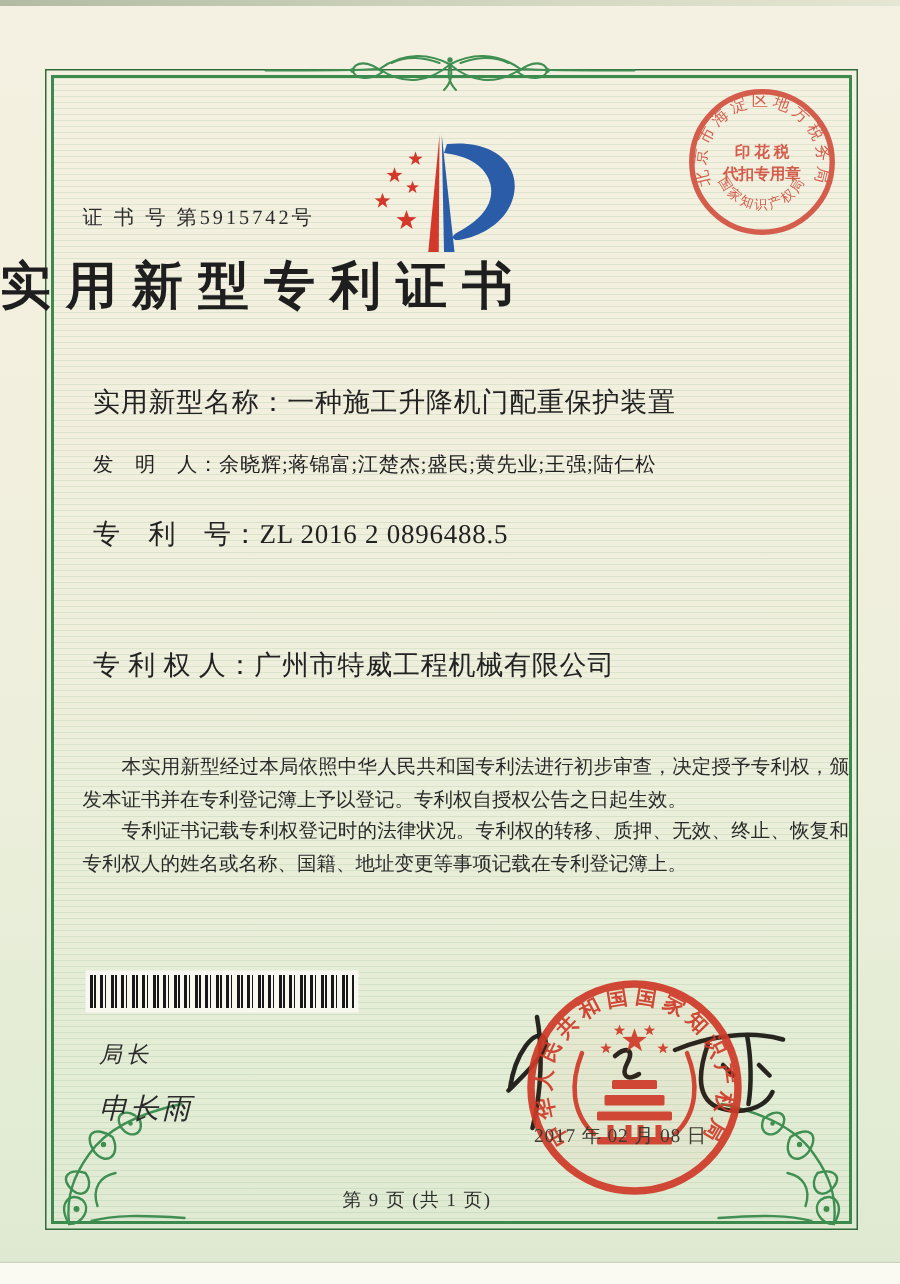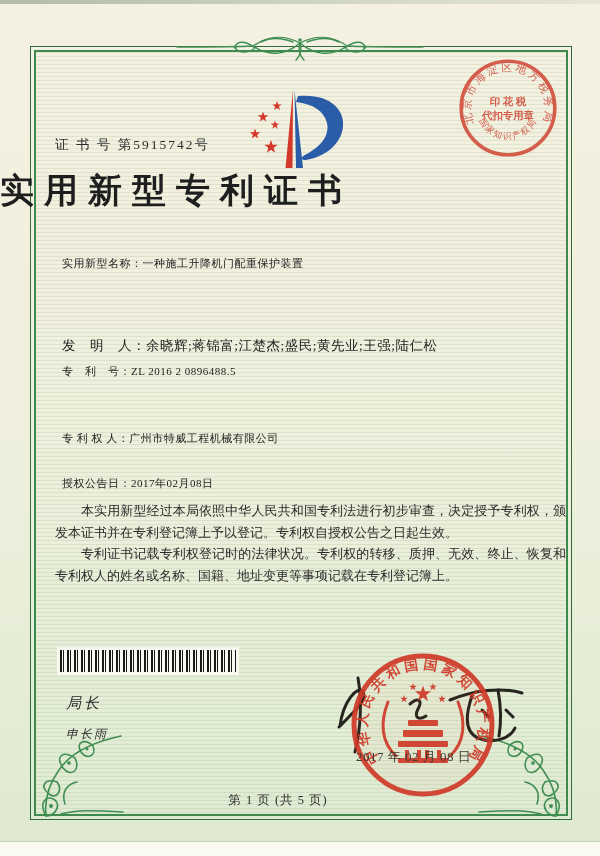--- a/index.html
+++ b/index.html
@@ -27,47 +27,47 @@
       repeating-linear-gradient(180deg, rgba(108,168,110,0.16) 0 1px, rgba(0,0,0,0) 1px 4px);
   }
   .cert-number{
     position:absolute;left:55px;top:88px;font-size:13.5px;letter-spacing:2px;color:#2b2b2b;margin-top:48px;
   }
   .logo{position:absolute;left:232px;top:84px;}
   .title{
     position:absolute;left:0;right:0;top:168px;
     font-size:34px;font-weight:700;letter-spacing:10px;color:#1e1e1e;
   }
-  .field{position:absolute;left:62px;font-size:11px;color:#222;letter-spacing:.5px;white-space:nowrap;}
+  .field{position:absolute;left:62px;font-size:18px;color:#222;letter-spacing:.5px;white-space:nowrap;}
   .field .lbl{color:#222;}
   .field .val{color:#222;}
   .f-name{top:256px;}
-  .f-inventors{top:301px;font-size:13.5px;margin-top:36px;}
-  .f-patno{top:364px;}
+  .f-inventors{top:301px;font-size:13.5px;}
+  .f-patno{top:344px;}
   .f-filing{top:388px;}
   .f-patentee{top:431px;}
   .f-grant{top:476px;}
   .body-text{
     position:absolute;left:55px;right:34px;top:500px;
     font-size:13px;line-height:21.5px;color:#2a2a2a;text-align:justify;
   }
   .body-text p{margin:0;text-indent:2em;font-family:Liberation Serif, serif;}
   .barcode{
     position:absolute;left:60px;top:650px;width:176px;height:22px;
     background:
       repeating-linear-gradient(90deg,
         #181818 0 2px,#f8f8f0 2px 3px,
         #181818 3px 4px,#f8f8f0 4px 7px,
         #181818 7px 9px,#f8f8f0 9px 10px,
         #181818 10px 11px,#f8f8f0 11px 14px);
     outline:3px solid #f8f8f0;
   }
   .signer{position:absolute;left:66px;top:694px;color:#2b2b2b;font-style:italic;}
   .signer .pos{font-size:15px;letter-spacing:3px;}
-  .signer .nm{font-size:12px;letter-spacing:2px;margin-top:13px;}
+  .signer .nm{font-size:19px;letter-spacing:2px;margin-top:13px;}
   .signature{position:absolute;left:310px;top:672px;}
   .seal-main{position:absolute;left:348px;top:650px;opacity:.92;}
   .seal-date{
     position:absolute;left:356px;top:748px;width:132px;
     font-size:13px;color:#3c3c33;letter-spacing:.5px;white-space:nowrap;
   }
   .seal-tax{position:absolute;left:456px;top:56px;opacity:.85;}
   .footer{
     position:absolute;left:0;right:44px;top:792px;text-align:center;
     font-size:12.5px;color:#2e2e2e;letter-spacing:1px;
@@ -164,23 +164,20 @@
     <span class="lbl">实用新型名称：</span><span class="val">一种施工升降机门配重保护装置</span>
   </div>
   <div class="field f-inventors">
     <span class="lbl">发　明　人：</span><span class="val">余晓辉;蒋锦富;江楚杰;盛民;黄先业;王强;陆仁松</span>
   </div>
   <div class="field f-patno">
     <span class="lbl">专　利　号：</span><span class="val">ZL 2016 2 0896488.5</span>
   </div>
   <div class="field f-patentee">
     <span class="lbl">专 利 权 人：</span><span class="val">广州市特威工程机械有限公司</span>
-  </div>
-  <div class="field f-grant">
-    <span class="lbl">授权公告日：</span><span class="val">2017年02月08日</span>
   </div>
 
   <div class="body-text">
     <p>本实用新型经过本局依照中华人民共和国专利法进行初步审查，决定授予专利权，颁发本证书并在专利登记簿上予以登记。专利权自授权公告之日起生效。</p>
     <p>专利证书记载专利权登记时的法律状况。专利权的转移、质押、无效、终止、恢复和专利权人的姓名或名称、国籍、地址变更等事项记载在专利登记簿上。</p>
   </div>
 
   <div class="barcode"></div>
 
   <div class="signer">
@@ -241,17 +238,17 @@
     <text fill="#cf4433" font-size="10.5" letter-spacing="2.5">
       <textPath href="#taxArcTop" startOffset="50%" text-anchor="middle">北京市海淀区地方税务局</textPath>
     </text>
     <text fill="#cf4433" font-size="8.5" letter-spacing="1.5">
       <textPath href="#taxArcBottom" startOffset="50%" text-anchor="middle">国家知识产权局</textPath>
     </text>
     <text x="50" y="47" text-anchor="middle" fill="#cf4433" font-size="10" font-weight="bold">印 花 税</text>
     <text x="50" y="61" text-anchor="middle" fill="#cf4433" font-size="10" font-weight="bold">代扣专用章</text>
   </svg>
 
-  <div class="footer">第 1 页 (共 5 页)</div>
+  <div class="footer">第 9 页 (共 1 页)</div>
 
   <div class="scan-edge-top"></div>
   <div class="scan-edge-bottom"></div>
 </div>
 
 </body></html>

